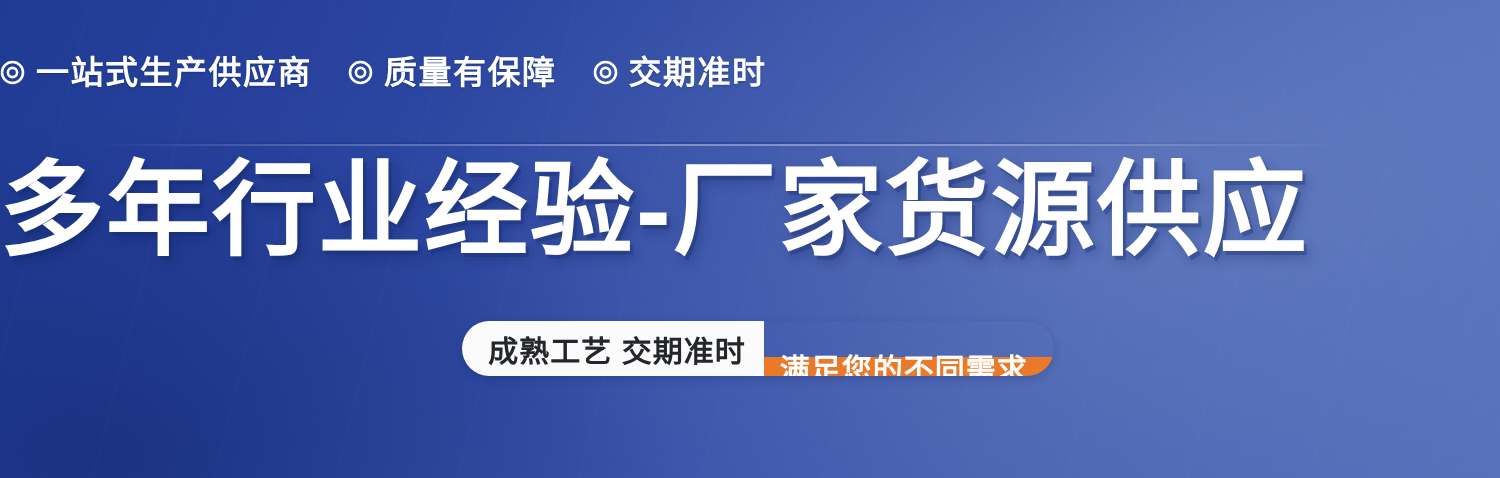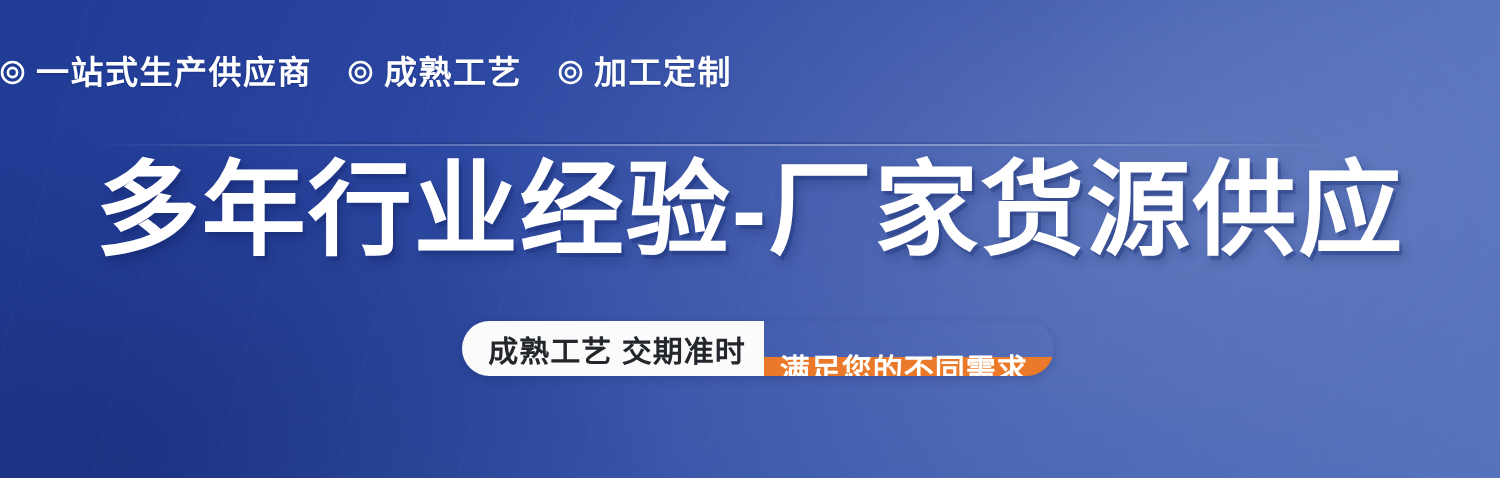--- a/index.html
+++ b/index.html
@@ -133,21 +133,21 @@
     line-height: 1;
     text-shadow: 0 1px 2px rgba(12,28,85,0.35);
   }
 
   
   .headline {
     position: absolute;
     top: 158px;
     left: 0;
     width: 100%;
-    text-align: center;
+    text-align: left;
     color: #ffffff;
     font-size: 104px;
     font-weight: 800;
     letter-spacing: 2px;
     line-height: 1.0;
     white-space: nowrap;
     text-shadow:
       3px 4px 0 rgba(20,40,110,0.30),
       5px 7px 12px rgba(12,28,85,0.28);
   }
@@ -216,31 +216,31 @@
         <span class="feature-label">一站式生产供应商</span>
       </div>
 
       <div class="feature-item">
         <span class="feature-icon">
           <svg width="25" height="25" viewBox="0 0 25 25" aria-hidden="true">
             <circle cx="12.5" cy="12.5" r="10.5" fill="none" stroke="#ffffff" stroke-width="2.6"></circle>
             <circle cx="12.5" cy="12.5" r="4.6" fill="none" stroke="#ffffff" stroke-width="2.6"></circle>
           </svg>
         </span>
-        <span class="feature-label">成熟工艺</span>
+        <span class="feature-label">质量有保障</span>
       </div>
 
       <div class="feature-item">
         <span class="feature-icon">
           <svg width="25" height="25" viewBox="0 0 25 25" aria-hidden="true">
             <circle cx="12.5" cy="12.5" r="10.5" fill="none" stroke="#ffffff" stroke-width="2.6"></circle>
             <circle cx="12.5" cy="12.5" r="4.6" fill="none" stroke="#ffffff" stroke-width="2.6"></circle>
           </svg>
         </span>
-        <span class="feature-label">加工定制</span>
+        <span class="feature-label">交期准时</span>
       </div>
 
     </div>
 
     <div class="headline">多年行业经验-厂家货源供应</div>
 
     <div class="pill-wrap">
       <div class="pill">
         <span class="pill-left">成熟工艺 交期准时</span>
         <span class="pill-right">满足您的不同需求</span>

